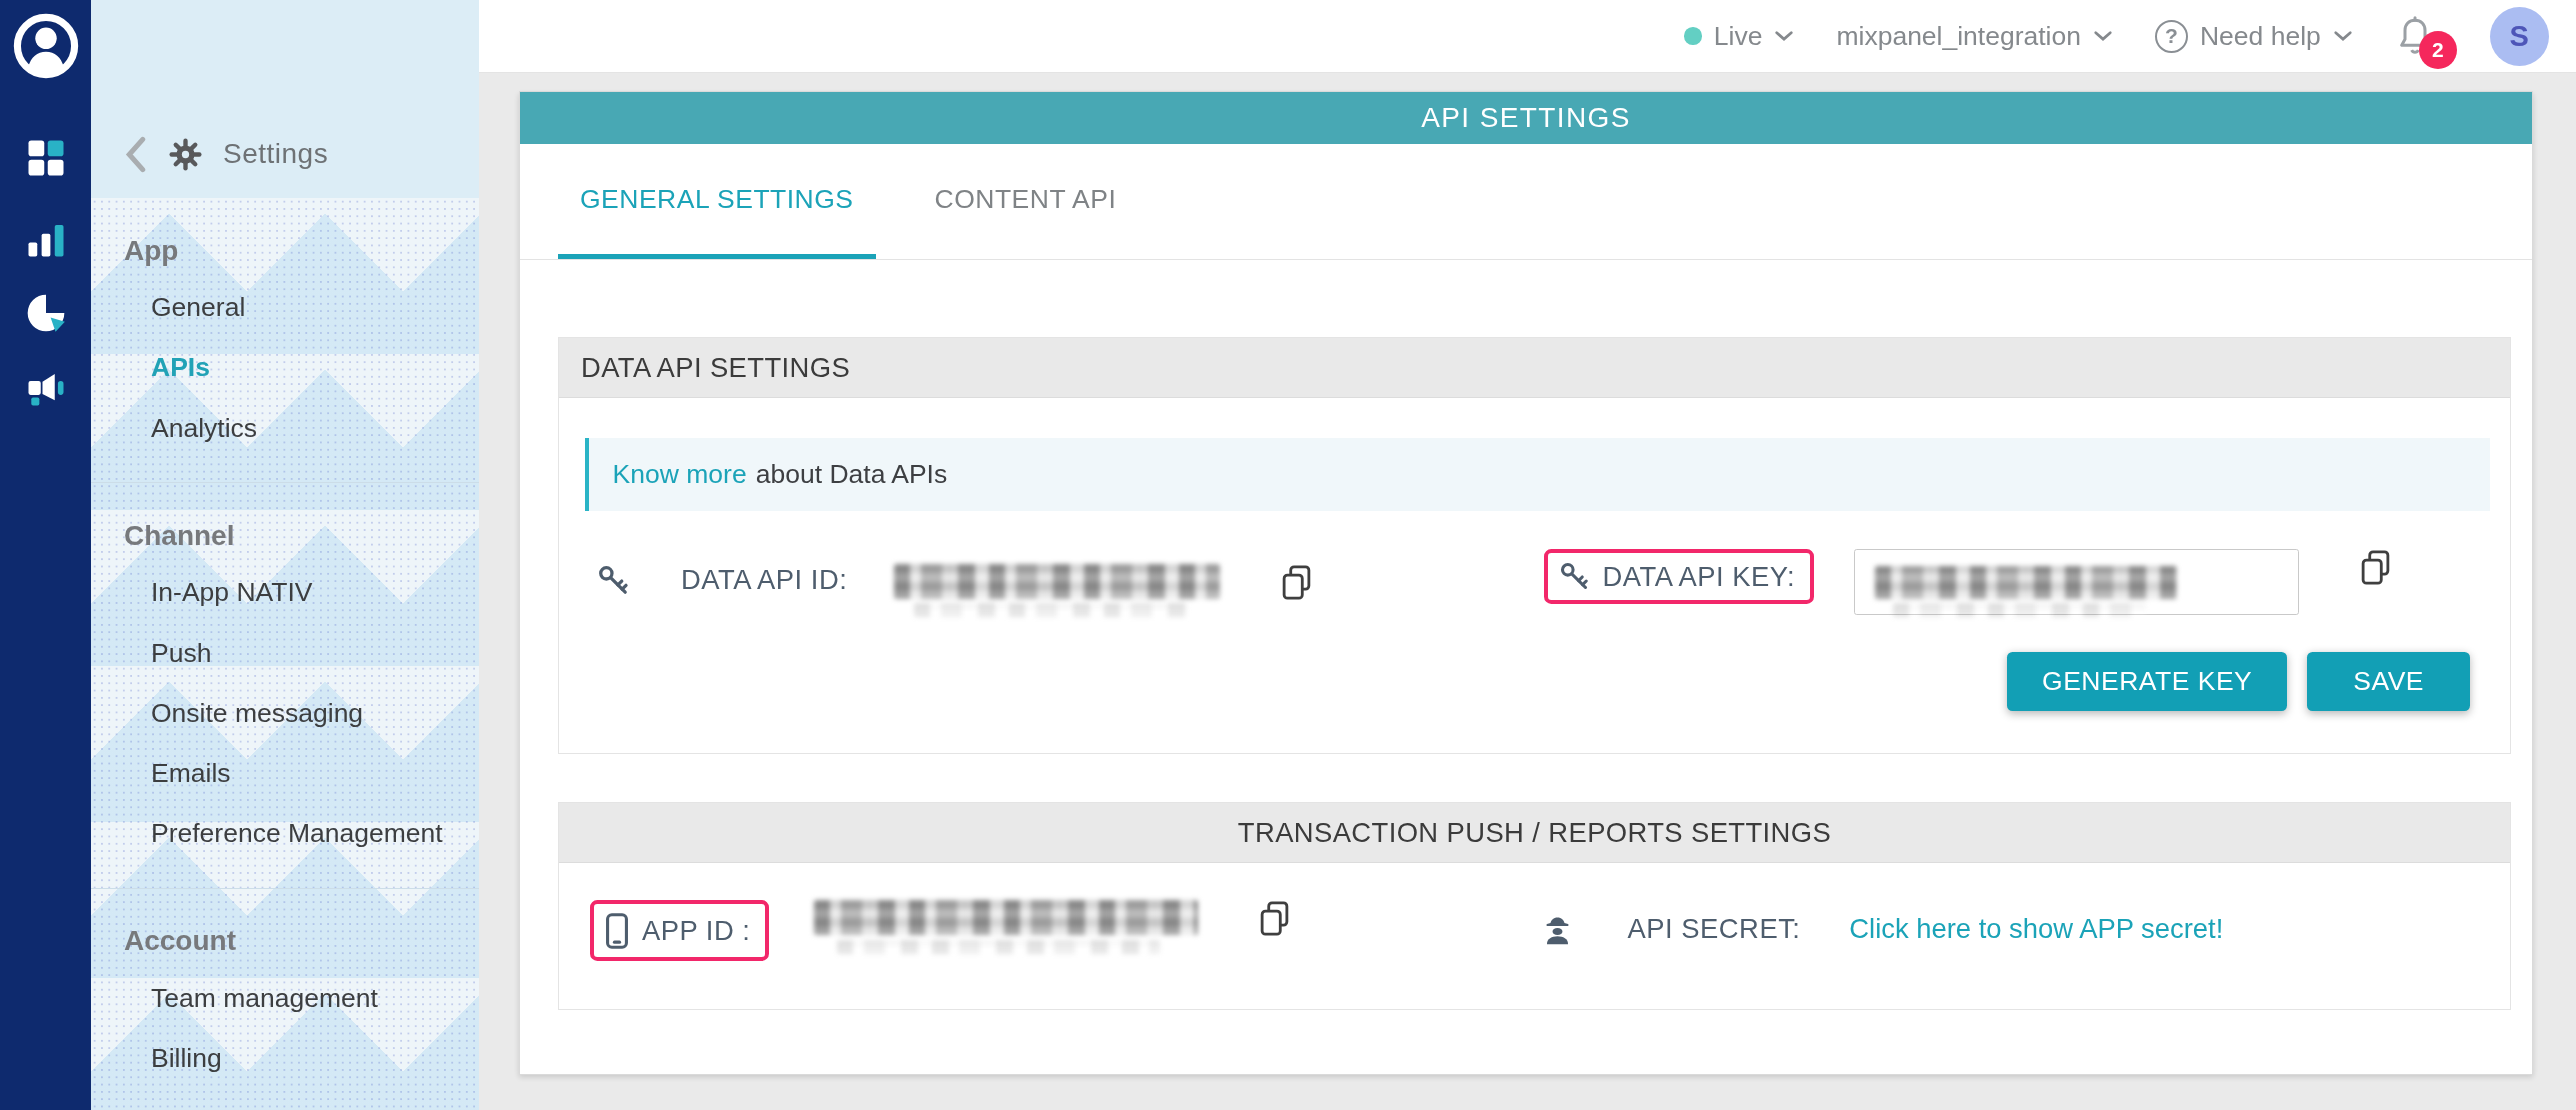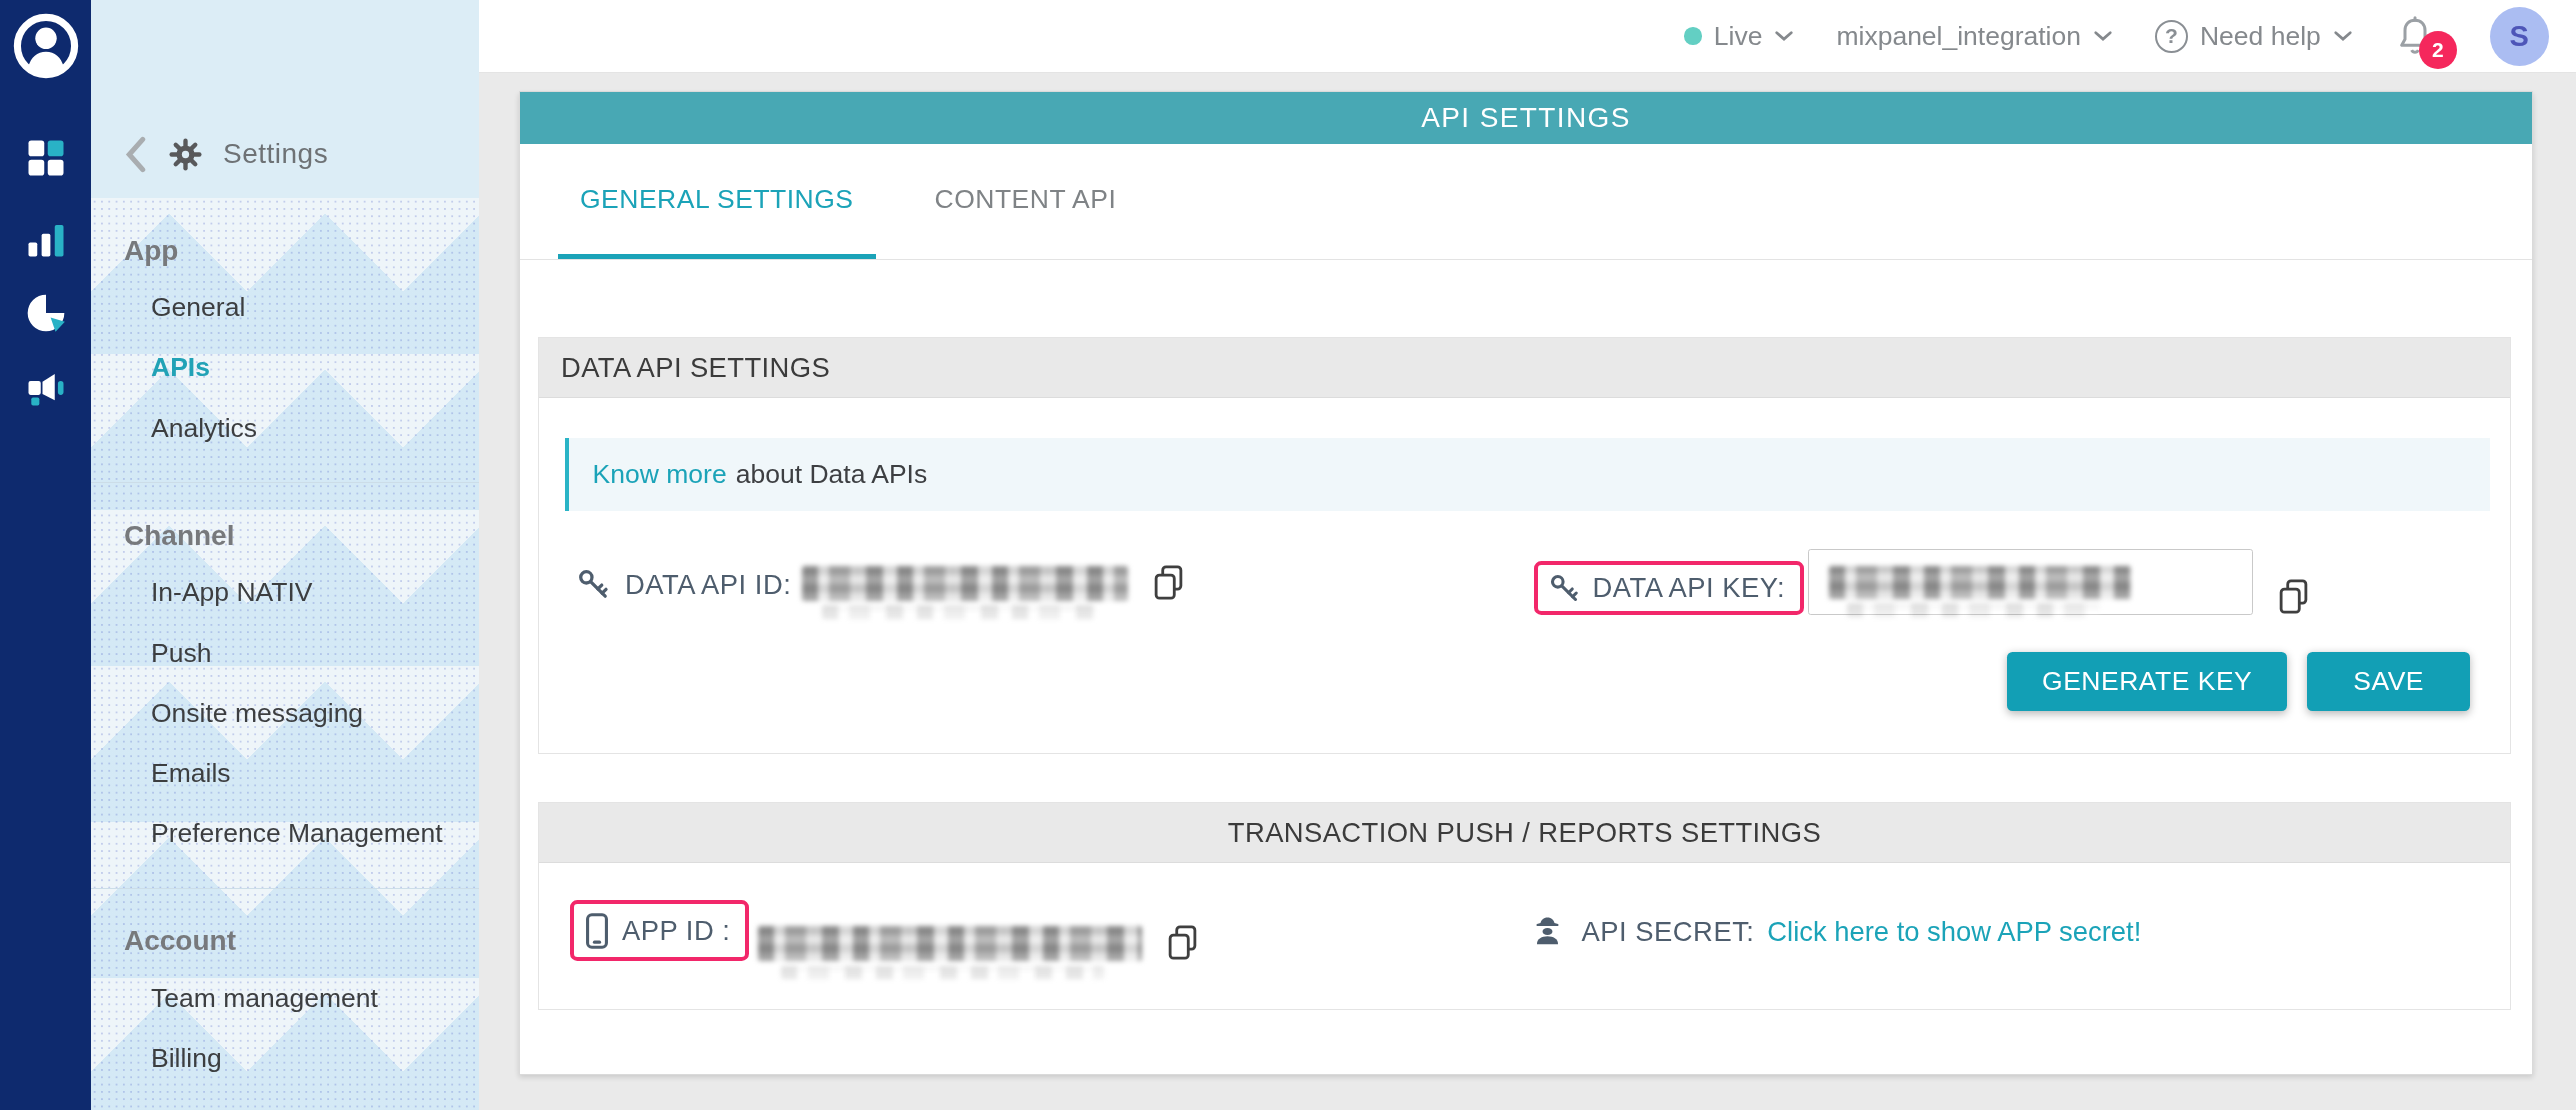--- a/index.html
+++ b/index.html
@@ -95,40 +95,40 @@
     height: 116px; border-bottom: 1.8px solid #e3e3e3;
     display: flex; align-items: stretch; padding-left: 38px; gap: 37px;
   }
   .tab {
     display: flex; align-items: center; padding: 0 22px;
     font-size: 26.5px; color: #7f8386; letter-spacing: 0.5px; cursor: pointer;
     border-bottom: 5.5px solid transparent;
   }
   .tab.active { color: #1ba3b8; border-bottom-color: #1ba3b8; }
 
-  .card-body { padding: 77px 21px 0 18px; }
+  .card-body { padding: 77px 21px 0 18px; margin-left: 20px; }
 
   .section { border: 0.9px solid #e4e4e4; }
   .section-head {
     height: 60px; background: #e9e9e9; border-bottom: 0.9px solid #dcdcdc;
     display: flex; align-items: center;
     font-size: 27.4px; color: #3b3b3b; padding: 0 22px; letter-spacing: 0.4px;
   }
   .section-head.centered { justify-content: center; }
 
   .sect1-body { padding: 40px 20px 42px 25.6px; }
   .infobox {
     background: #f0f7fa; border-left: 4.6px solid #2ab4c6; height: 73px;
     display: flex; align-items: center; padding-left: 24px;
     font-size: 26.5px; color: #3d3f42;
   }
   .infobox .know-link { color: #1ba3b8; cursor: pointer; margin-right: 9.1px; }
 
   .fieldrow { display: flex; align-items: center; margin-top: 38px; }
-  .half { flex: 1; display: flex; align-items: flex-end; }
+  .half { flex: 1; display: flex; align-items: flex-start; gap: 36px; }
   .field-label {
     font-size: 27.4px; color: #4e5d6d; letter-spacing: 0.5px; margin-left: 14.6px; white-space: nowrap;
   }
   .pinkbox {
     display: inline-flex; align-items: center;
     border: 4.6px solid #f2276a; border-radius: 7.3px; padding: 7.3px 14.6px 7.3px 11px;
   }
   .pinkbox .field-label { margin-left: 12.8px; }
 
   .redacted {

